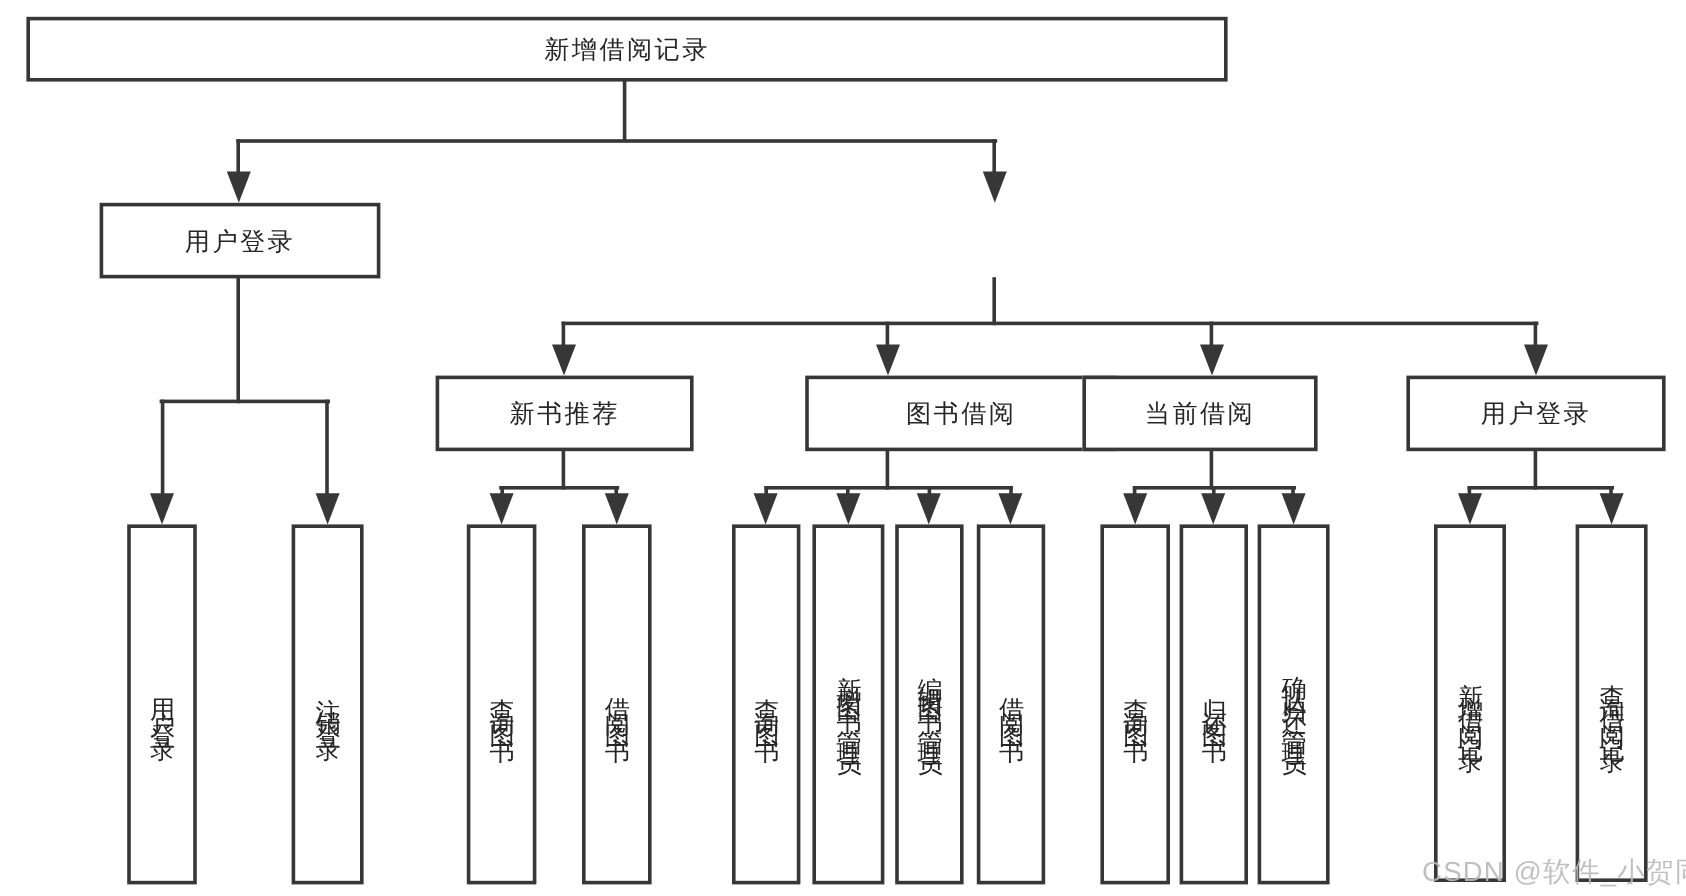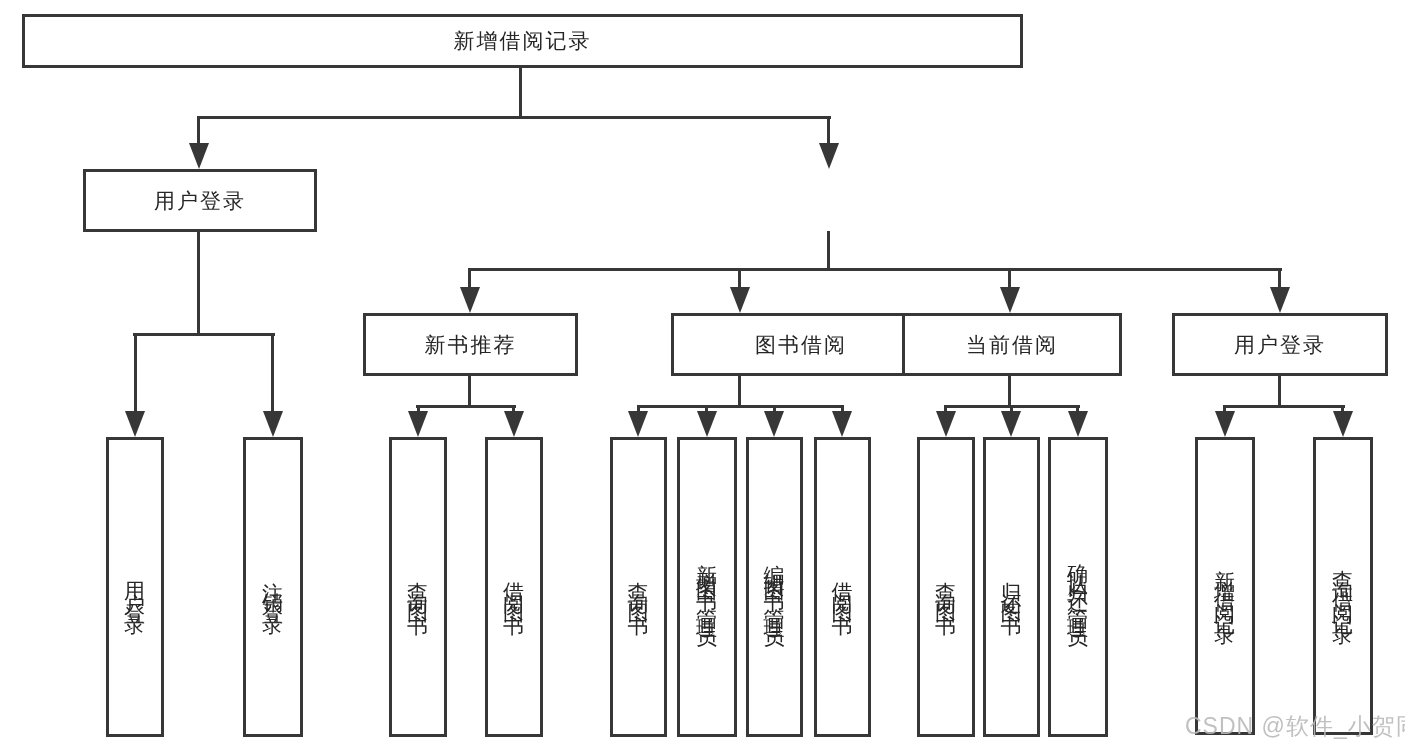--- a/index.html
+++ b/index.html
@@ -103,21 +103,21 @@
   <div class="arrow" style="left:1000px; top:287px;"></div>
   <div class="vline" style="left:1278px; top:268px; height:24px;"></div>
   <div class="arrow" style="left:1270px; top:287px;"></div>
 
   <div class="node" style="left:363px; top:313px; width:215px; height:63px;">
     <span class="lbl">新书推荐</span>
   </div>
   <div class="node" style="left:632px; top:313px; width:260px; height:63px;margin-left:39px;">
     <span class="lbl">图书借阅</span>
   </div>
-  <div class="node" style="left:902px; top:313px; width:220px; height:63px;">
+  <div class="node" style="left:902px; top:313px; width:196px; height:63px;">
     <span class="lbl">当前借阅</span>
   </div>
   <div class="node" style="left:1172px; top:313px; width:216px; height:63px;">
     <span class="lbl">用户登录</span>
   </div>
 
   <div class="vline" style="left:468px; top:374px; height:34px;"></div>
   <div class="vline" style="left:738px; top:374px; height:34px;"></div>
   <div class="vline" style="left:1008px; top:374px; height:34px;"></div>
   <div class="vline" style="left:1278px; top:374px; height:34px;"></div>

